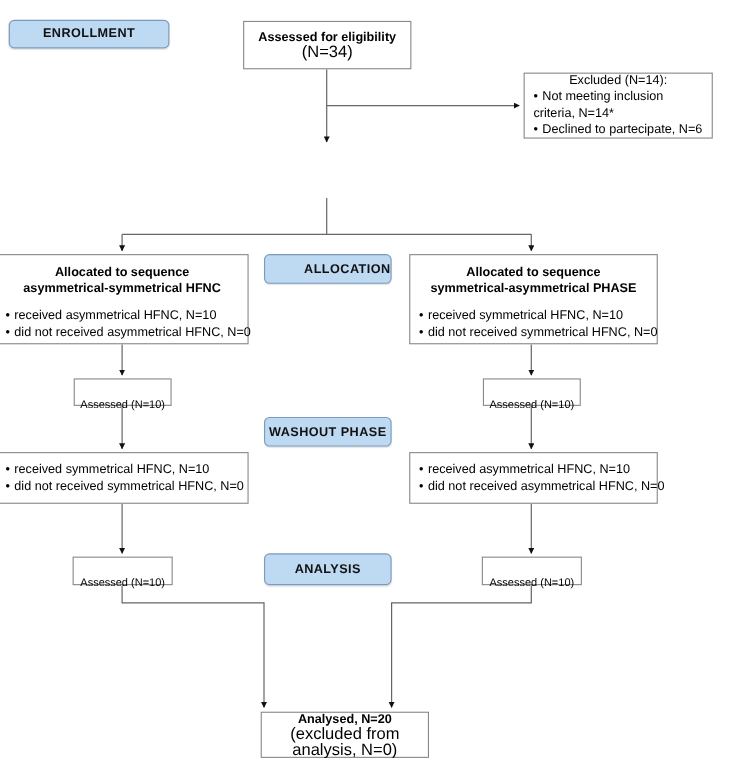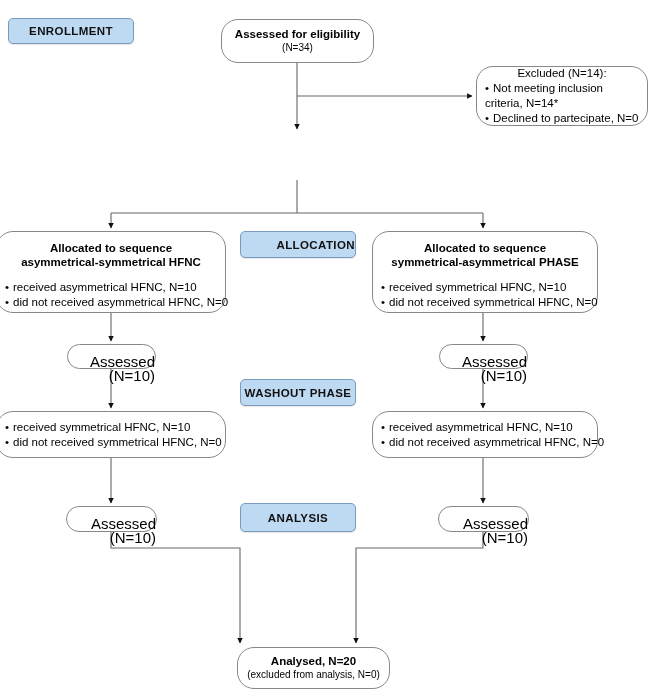--- a/index.html
+++ b/index.html
@@ -20,21 +20,21 @@
     left: 0;
     top: 0;
     width: 669px;
     height: 689px;
     pointer-events: none;
   }
   .node {
     position: absolute;
     box-sizing: border-box;
     border: 1px solid #888888;
-    border-radius: 17px;
+    border-radius: 0;
     background: #ffffff;
     color: #000000;
     display: flex;
     flex-direction: column;
     justify-content: center;
   }
   .phase {
     background: #bed9f2;
     border: 1px solid #7a9bbd;
     border-radius: 5px;
@@ -49,29 +49,29 @@
     color: #111111;
     text-align: center;
   }
   .title {
     font-size: 11.5px;
     font-weight: bold;
     text-align: center;
     line-height: 14px;
   }
   .subtitle {
+    font-size: 15px;
+    font-weight: normal;
+    text-align: center;
+    line-height: 14px;
+  }
+  .plain {
     font-size: 10px;
     font-weight: normal;
     text-align: center;
-    line-height: 14px;
-  }
-  .plain {
-    font-size: 15px;
-    font-weight: normal;
-    text-align: right;
     line-height: 14px;
     margin-top: 24px;
   }
   .bullets {
     font-size: 11.5px;
     line-height: 15px;
     padding: 0 8px;
     text-align: left;
   }
   .bullets .bullet {
@@ -137,21 +137,21 @@
       <path d="M 111 458 L 111 503" marker-end="url(#arrow)"></path>
 
       <path d="M 483 458 L 483 503" marker-end="url(#arrow)"></path>
 
       <path d="M 111 532 L 111 548 L 240 548 L 240 643" marker-end="url(#arrow)"></path>
 
       <path d="M 483 532 L 483 548 L 356 548 L 356 643" marker-end="url(#arrow)"></path>
     </g>
   </svg>
 
-  <div class="node phase" style="left:8px; top:18px; width:126px; height:26px;">
+  <div class="node phase" style="left:8px; top:18px; width:146px; height:26px;">
     <div class="phase-label">ENROLLMENT</div>
   </div>
 
   <div class="node phase" style="left:240px; top:231px; width:116px; height:27px;align-items:flex-end;">
     <div class="phase-label">ALLOCATION</div>
   </div>
 
   <div class="node phase" style="left:240px; top:379px; width:116px; height:27px;">
     <div class="phase-label">WASHOUT PHASE</div>
   </div>
@@ -162,21 +162,21 @@
 
   <div class="node" style="left:221px; top:19px; width:153px; height:44px;">
     <div class="title">Assessed for eligibility</div>
     <div class="subtitle">(N=34)</div>
   </div>
 
   <div class="node" style="left:476px; top:66px; width:172px; height:60px; justify-content:center;">
     <div class="excl-head">Excluded (N=14):</div>
     <div class="excl-list">
       <div class="bullet">Not meeting inclusion criteria, N=14*</div>
-      <div class="bullet">Declined to partecipate, N=0</div>
+      <div class="bullet">Declined to partecipate, N=6</div>
     </div>
   </div>
 
 
   <div class="node" style="left:-4px; top:231px; width:230px; height:82px; justify-content:flex-start; padding-top:9px;">
     <div class="title center-head">Allocated to sequence</div>
     <div class="title center-head">asymmetrical-symmetrical HFNC</div>
     <div class="bullets" style="margin-top:11px;">
       <div class="bullet">received asymmetrical HFNC, N=10</div>
       <div class="bullet">did not received asymmetrical HFNC, N=0</div>

